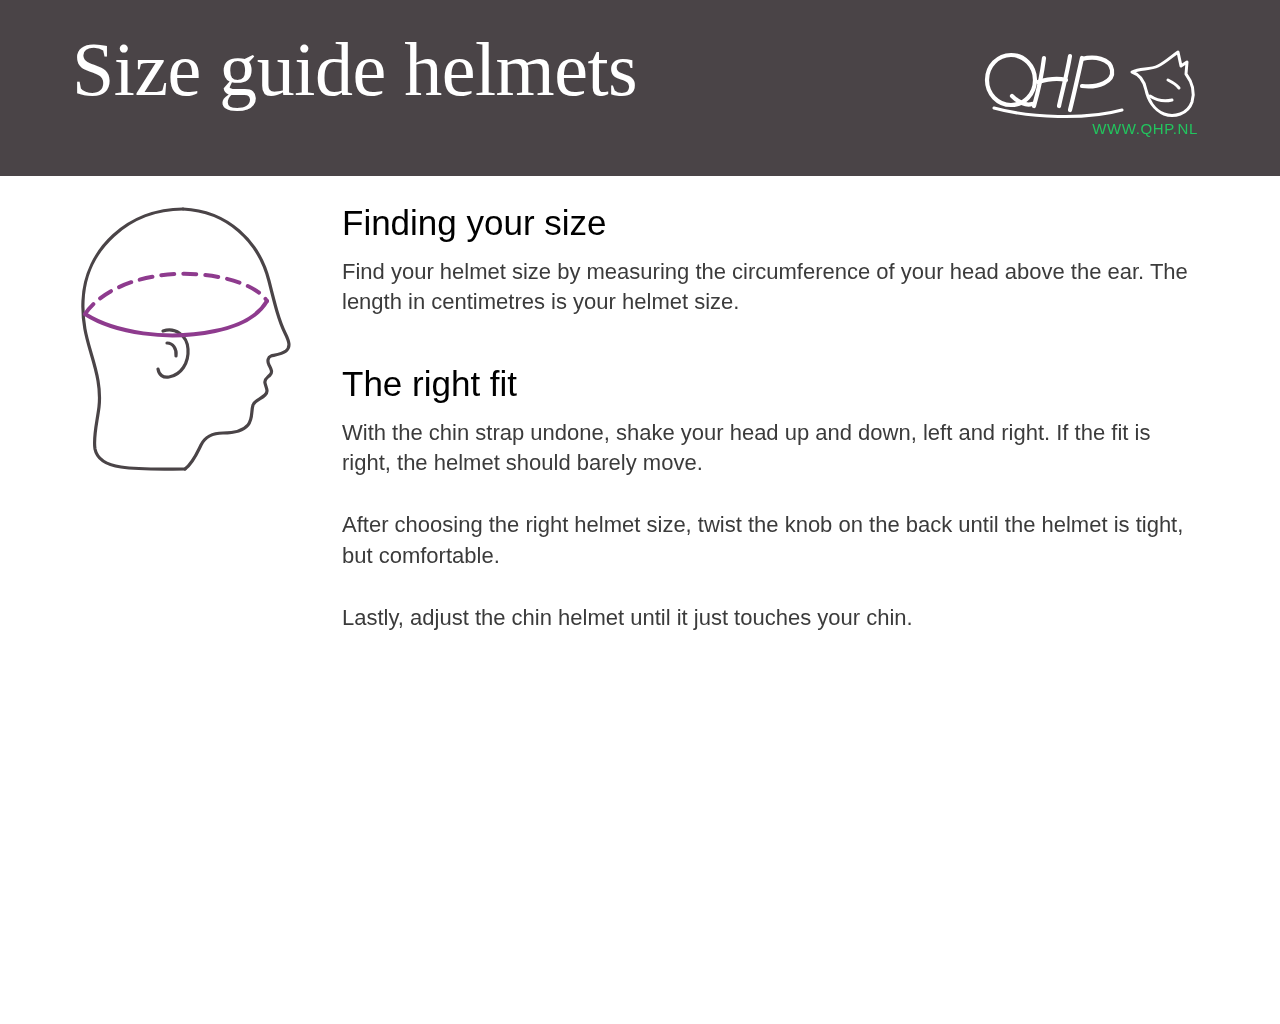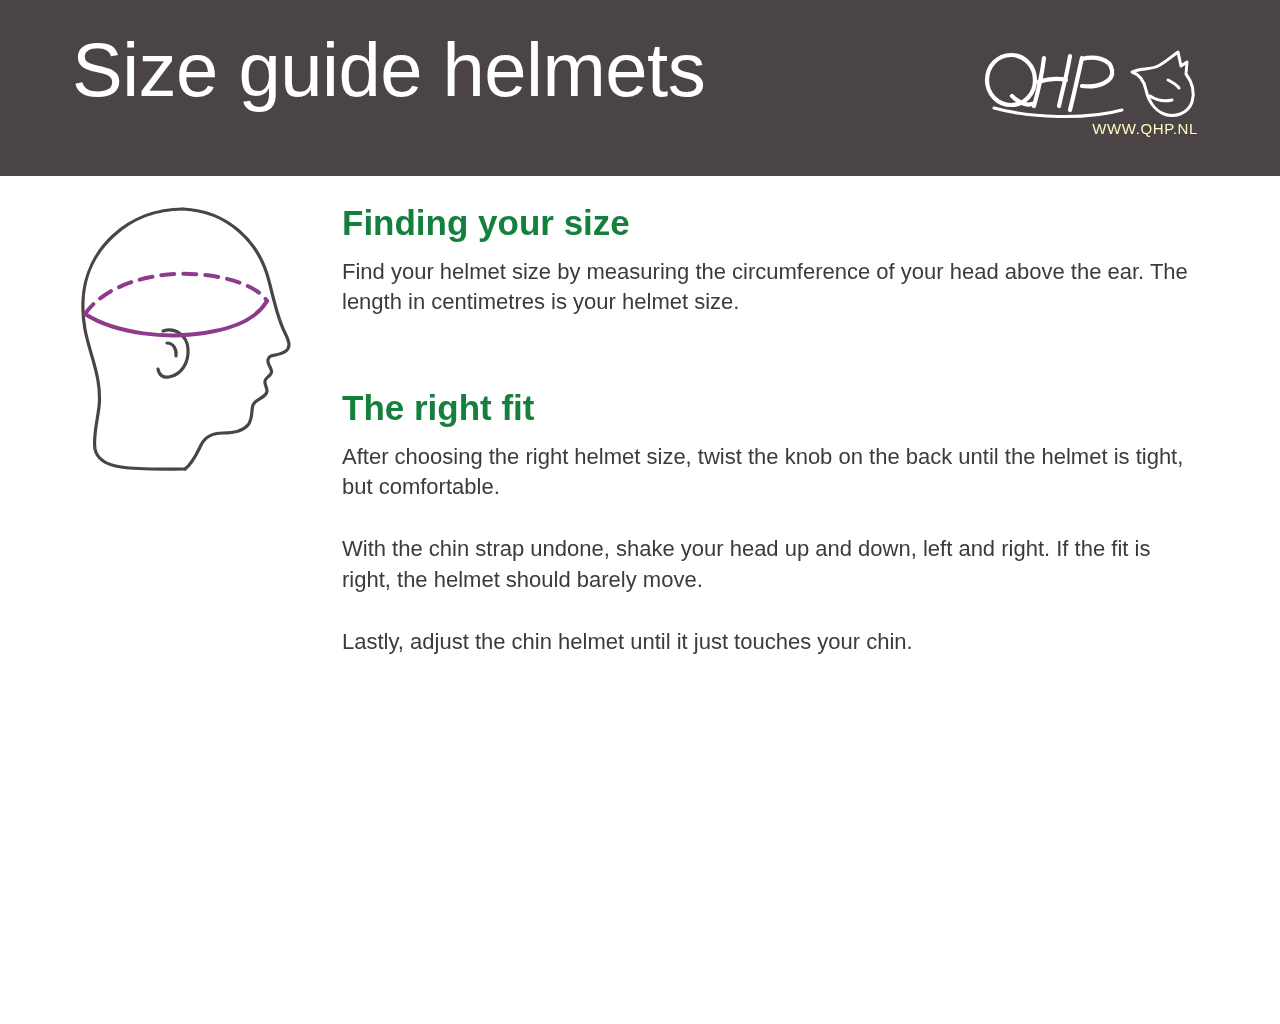--- a/index.html
+++ b/index.html
@@ -28,21 +28,21 @@
     width: 1280px;
     height: 176px;
     background: #4a4447;
     overflow: hidden;
   }
   .header-title {
     position: absolute;
     left: 72px;
     top: 28px;
     color: #ffffff;
-    font-family: Liberation Sans, sans-serif;
+    font-family: Liberation Serif, serif;
     font-size: 76px;
     font-weight: 400;
     letter-spacing: -0.5px;
     line-height: 1.1;
     white-space: nowrap;
   }
   .brand {
     position: absolute;
     right: 78px;
     top: 44px;
@@ -53,21 +53,21 @@
     position: absolute;
     left: 0;
     top: 0;
     width: 220px;
     height: 80px;
   }
   .brand-url {
     position: absolute;
     right: 4px;
     top: 76px;
-    color: #fef9c3;
+    color: #22c55e;
     font-size: 15px;
     letter-spacing: 0.6px;
     font-family: "Liberation Sans", sans-serif;
   }
   
   .content {
     position: absolute;
     left: 0;
     top: 176px;
     width: 1280px;
@@ -81,28 +81,28 @@
     height: 300px;
   }
   .text-col {
     position: absolute;
     left: 342px;
     top: 28px;
     width: 860px;
   }
   h2.section-heading {
     margin: 0 0 14px 0;
-    color: #15803d;
+    color: #000000;
     font-size: 35px;
-    font-weight: 700;
+    font-weight: 400;
     line-height: 1.1;
     font-family: "Liberation Sans", sans-serif;
   }
   h2.section-heading.second {
-    margin-top: 72px;
+    margin-top: 48px;
   }
   p.body-text {
     margin: 0 0 0 0;
     color: #3b3b3b;
     font-size: 22px;
     line-height: 1.38;
     font-weight: 400;
     font-family: "Liberation Sans", sans-serif;
   }
   p.body-text + p.body-text {
@@ -179,19 +179,19 @@
         <path d="M30 113 C48 86, 96 68, 150 74 C186 78, 206 90, 212 100" stroke-dasharray="13 9"></path>
       </g>
     </svg>
 
     <div class="text-col">
 
       <h2 class="section-heading">Finding your size</h2>
       <p class="body-text">Find your helmet size by measuring the circumference of your head above the ear. The length in centimetres is your helmet size.</p>
 
       <h2 class="section-heading second">The right fit</h2>
+      <p class="body-text">With the chin strap undone, shake your head up and down, left and right. If the fit is right, the helmet should barely move.</p>
       <p class="body-text">After choosing the right helmet size, twist the knob on the back until the helmet is tight, but comfortable.</p>
-      <p class="body-text">With the chin strap undone, shake your head up and down, left and right. If the fit is right, the helmet should barely move.</p>
       <p class="body-text">Lastly, adjust the chin helmet until it just touches your chin.</p>
 
     </div>
   </div>
 </div>
 
 </body></html>

